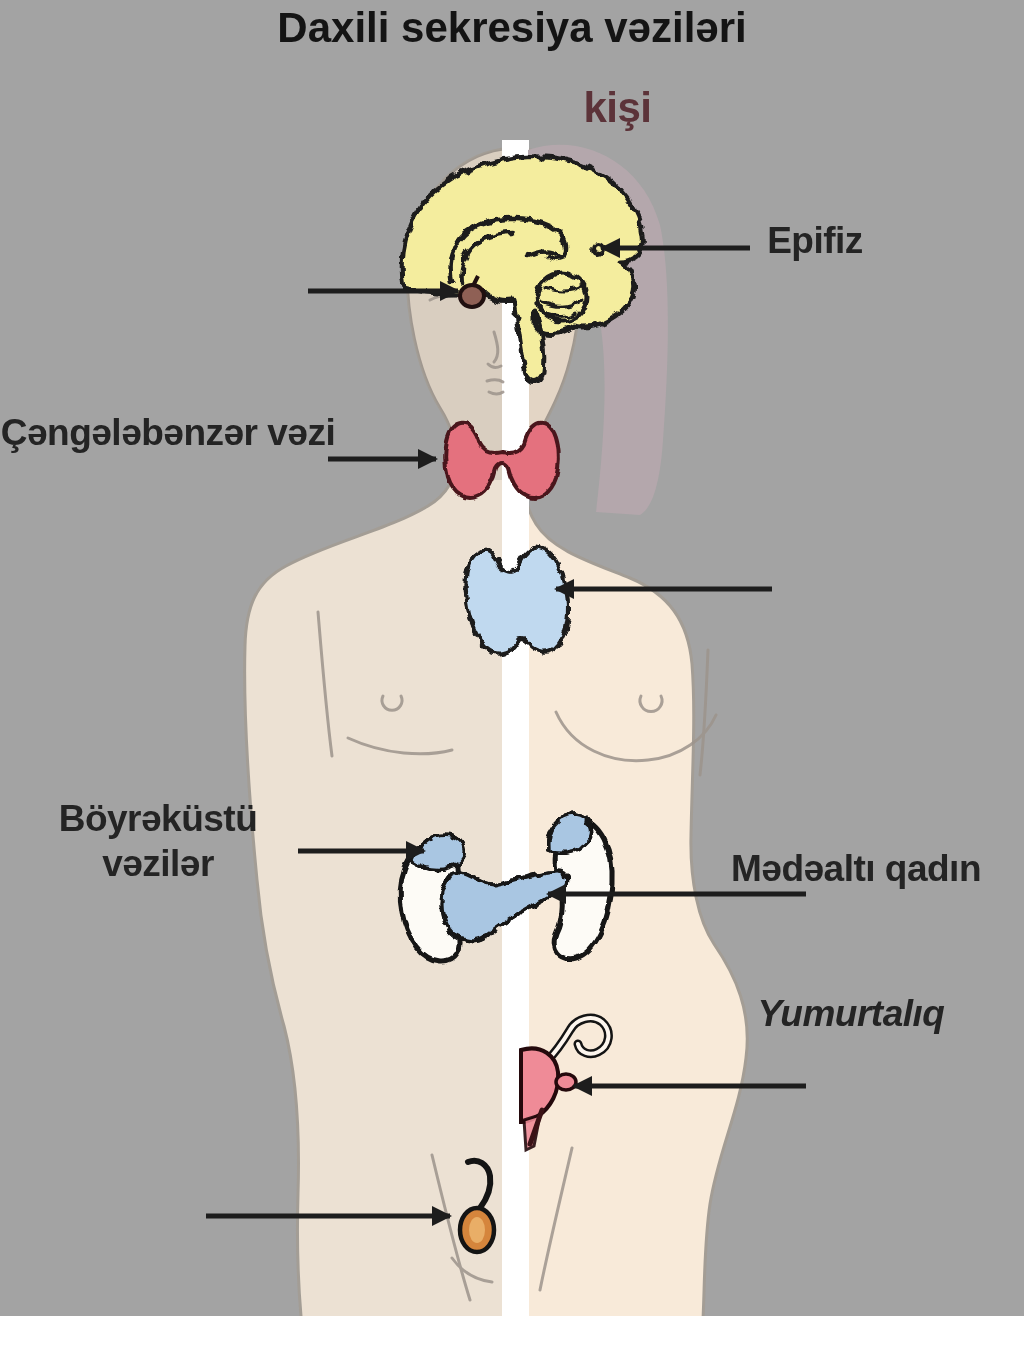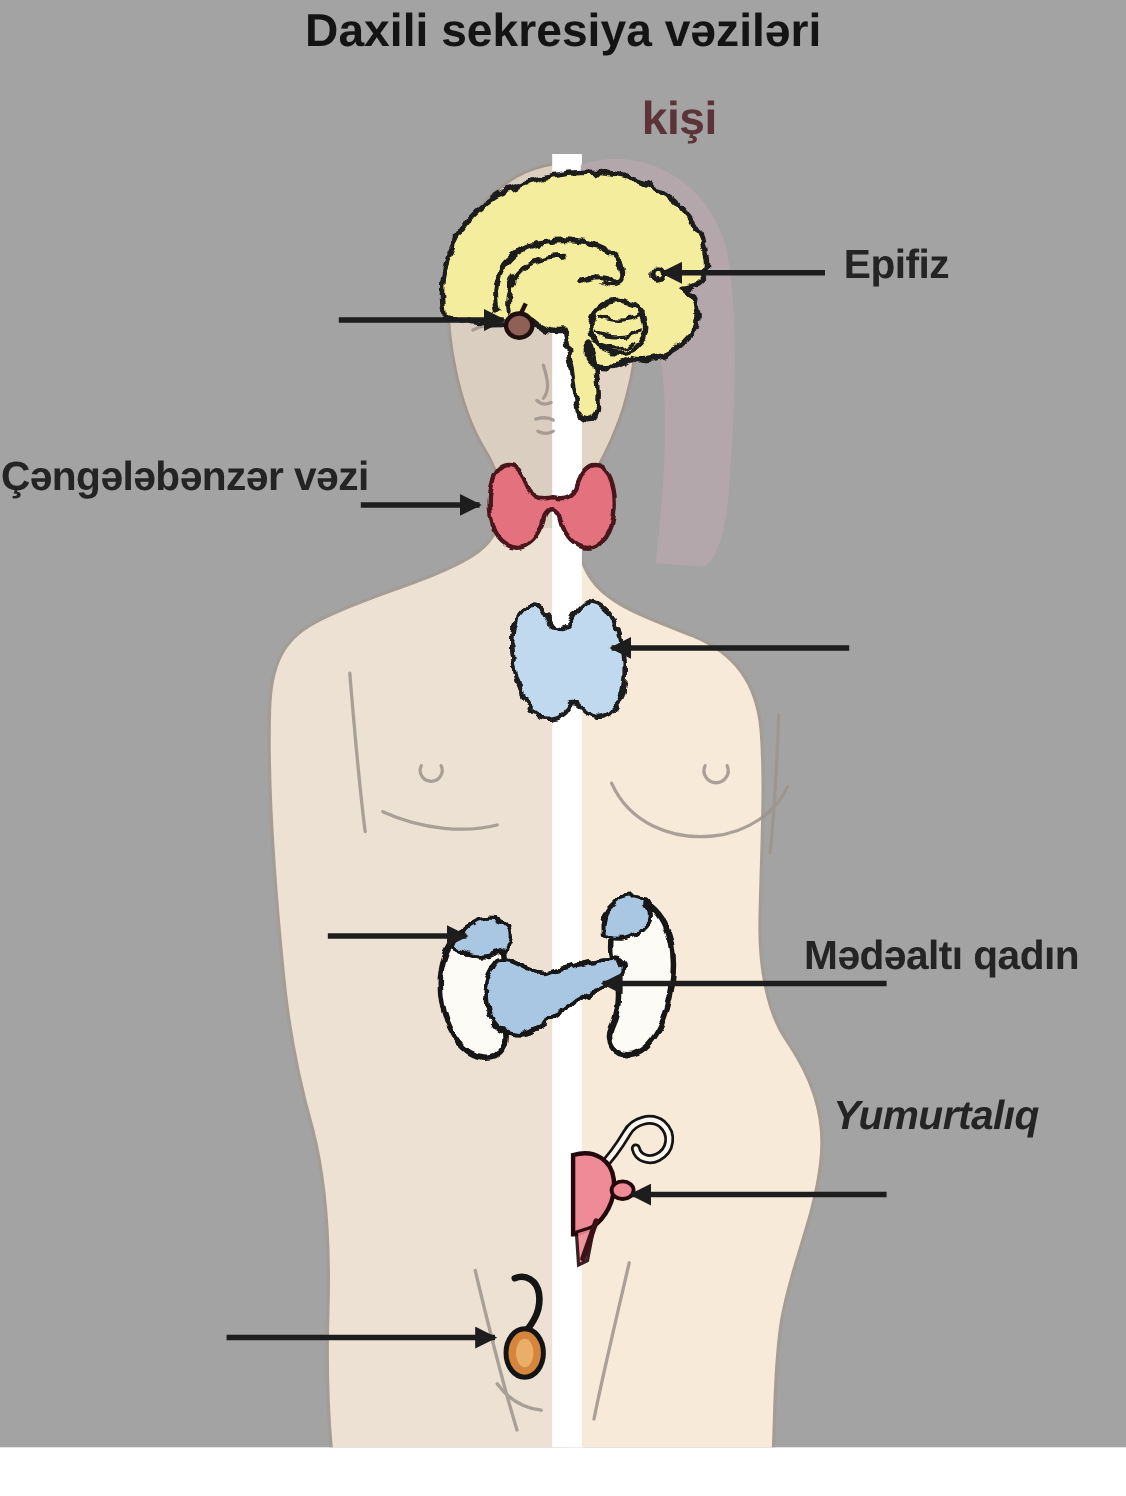--- a/index.html
+++ b/index.html
@@ -241,15 +241,16 @@
       <path d="M 806,894 L 548,894" marker-end="url(#arr)"></path>
       <path d="M 806,1086 L 574,1086" marker-end="url(#arr)"></path>
       <path d="M 206,1216 L 450,1216" marker-end="url(#arr)"></path>
     </g>
   </svg>
 
   <div class="lbl title">Daxili sekresiya vəziləri</div>
   <div class="lbl female">kişi</div>
   <div class="lbl epifiz">Epifiz</div>
   <div class="lbl qalxan">Çəngələbənzər vəzi</div>
+  <div class="lbl boyrek">Böyrəküstü vəzilər</div>
   <div class="lbl medealti">Mədəaltı qadın</div>
   <div class="lbl yumurta">Yumurtalıq</div>
 </div>
 
 </body></html>

